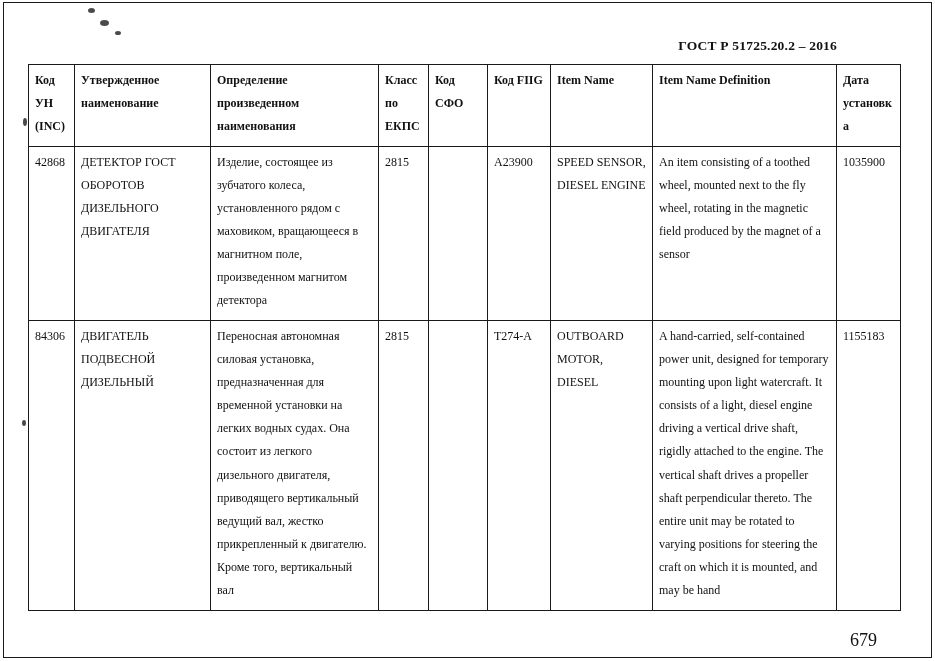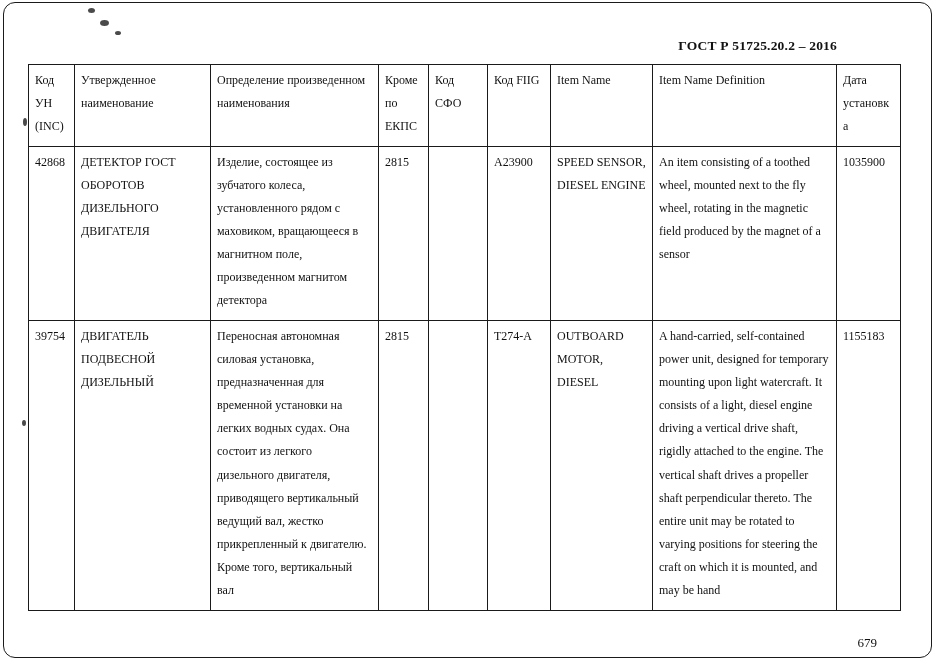--- a/index.html
+++ b/index.html
@@ -1,15 +1,15 @@
 <!DOCTYPE html>
 <html><head>
 <meta charset="utf-8">
 <style>
-  * { box-sizing: border-box; border-radius: 12px; }
+  * { box-sizing: border-box; }
   html, body {
     margin: 0;
     padding: 0;
     background: #ffffff;
     font-family: "Liberation Serif", "DejaVu Serif", serif;
   }
   .page {
     position: relative;
     width: 935px;
     height: 661px;
@@ -43,27 +43,27 @@
     border: 1px solid #1a1a1a;
     vertical-align: top;
     text-align: left;
     padding: 4px 6px 8px 6px;
     font-size: 12px;
     line-height: 1.92;
     color: #111;
     overflow-wrap: break-word;
   }
   .doc-table th {
-    font-weight: normal;
+    font-weight: bold;
   }
   .page-number {
     position: absolute;
     right: 58px;
     bottom: 10px;
-    font-size: 13px;
+    font-size: 18px;
     color: #111;
   }
   .speck {
     position: absolute;
     background: #2a2a2a;
     border-radius: 50%;
     opacity: 0.85;
   }
 </style>
 </head>
@@ -91,42 +91,42 @@
       <col style="width:63px">
       <col style="width:102px">
       <col style="width:184px">
       <col style="width:64px">
     </colgroup>
     <thead>
       <tr>
         <th>Код УН (INC)</th>
         <th>Утвержденное наименование</th>
         <th>Определение произведенном наименования</th>
-        <th>Кроме по ЕКПС</th>
+        <th>Класс по ЕКПС</th>
         <th>Код СФО</th>
         <th>Код FIIG</th>
         <th>Item Name</th>
         <th>Item Name Definition</th>
         <th>Дата установка</th>
       </tr>
     </thead>
     <tbody>
       <tr>
         <td>42868</td>
         <td>ДЕТЕКТОР ГОСТ ОБОРОТОВ ДИЗЕЛЬНОГО ДВИГАТЕЛЯ</td>
         <td>Изделие, состоящее из зубчатого колеса, установленного рядом с маховиком, вращающееся в магнитном поле, произведенном магнитом детектора</td>
         <td>2815</td>
         <td></td>
         <td>A23900</td>
         <td>SPEED SENSOR, DIESEL ENGINE</td>
         <td>An item consisting of a toothed wheel, mounted next to the fly wheel, rotating in the magnetic field produced by the magnet of a sensor</td>
         <td>1035900</td>
       </tr>
       <tr>
-        <td>39754</td>
+        <td>84306</td>
         <td>ДВИГАТЕЛЬ ПОДВЕСНОЙ ДИЗЕЛЬНЫЙ</td>
         <td>Переносная автономная силовая установка, предназначенная для временной установки на легких водных судах. Она состоит из легкого дизельного двигателя, приводящего вертикальный ведущий вал, жестко прикрепленный к двигателю. Кроме того, вертикальный вал</td>
         <td>2815</td>
         <td></td>
         <td>T274-A</td>
         <td>OUTBOARD MOTOR, DIESEL</td>
         <td>A hand-carried, self-contained power unit, designed for temporary mounting upon light watercraft. It consists of a light, diesel engine driving a vertical drive shaft, rigidly attached to the engine. The vertical shaft drives a propeller shaft perpendicular thereto. The entire unit may be rotated to varying positions for steering the craft on which it is mounted, and may be hand</td>
         <td>1155183</td>
       </tr>
     </tbody>

